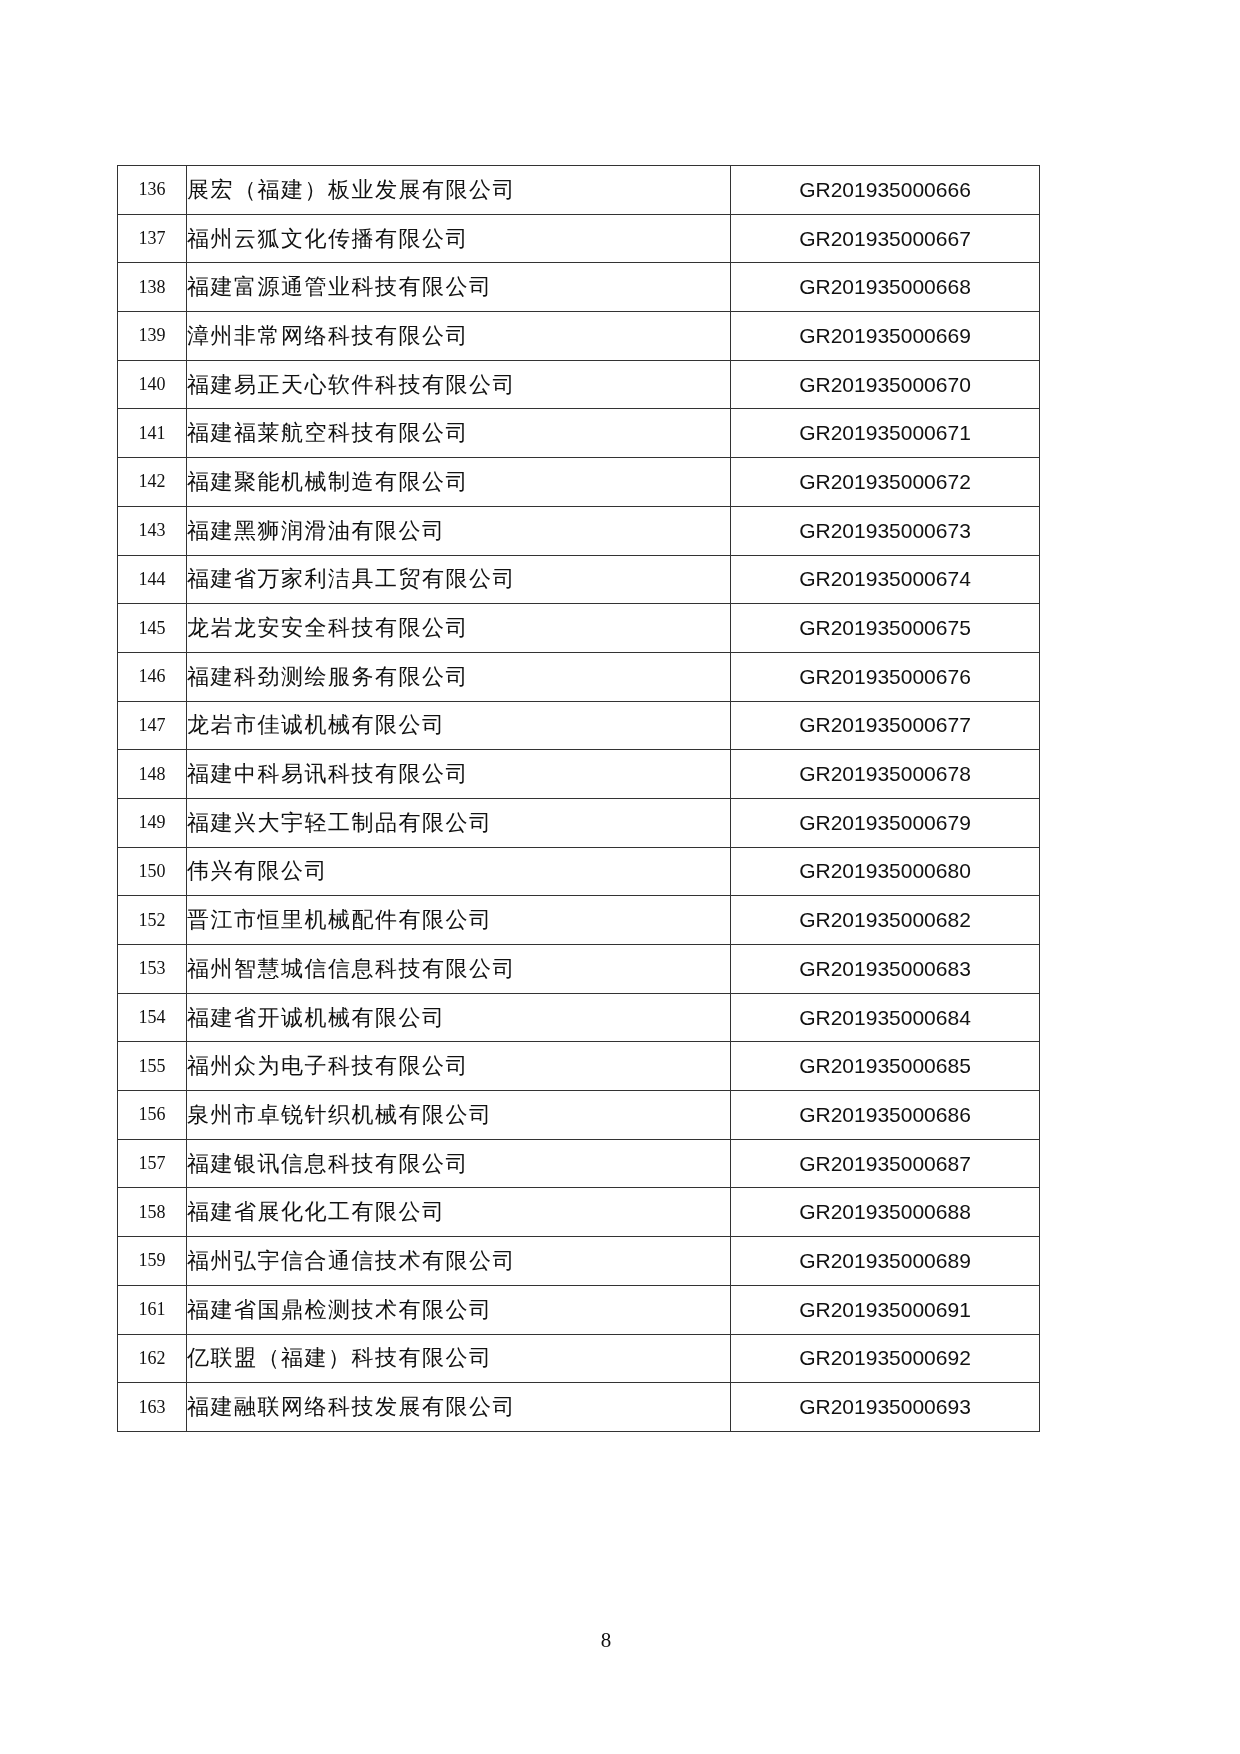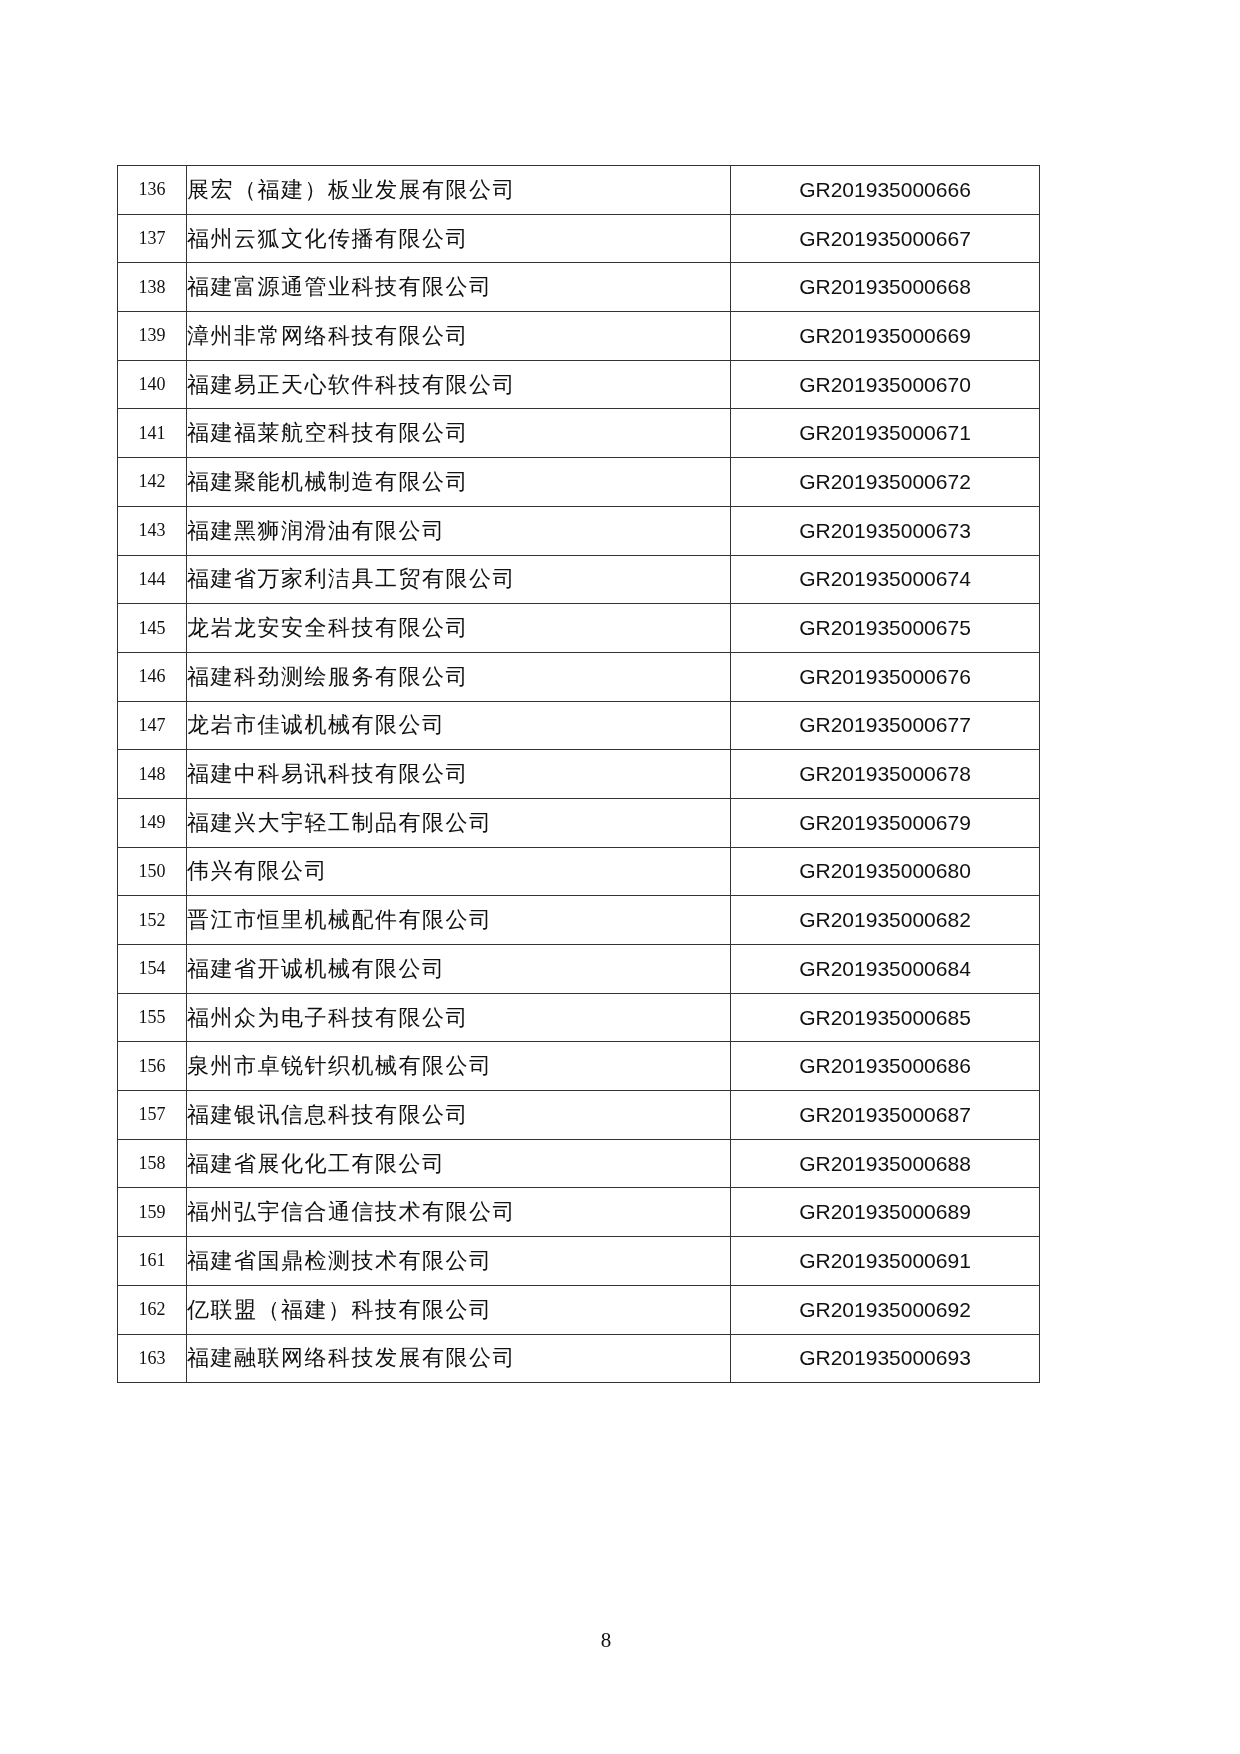--- a/index.html
+++ b/index.html
@@ -99,20 +99,25 @@
     <td class="num">150</td>
     <td class="name">伟兴有限公司</td>
     <td class="cert">GR201935000680</td>
   </tr>
         <tr>
     <td class="num">152</td>
     <td class="name">晋江市恒里机械配件有限公司</td>
     <td class="cert">GR201935000682</td>
   </tr>
         <tr>
+    <td class="num">153</td>
+    <td class="name">福州智慧城信信息科技有限公司</td>
+    <td class="cert">GR201935000683</td>
+  </tr>
+        <tr>
     <td class="num">154</td>
     <td class="name">福建省开诚机械有限公司</td>
     <td class="cert">GR201935000684</td>
   </tr>
         <tr>
     <td class="num">155</td>
     <td class="name">福州众为电子科技有限公司</td>
     <td class="cert">GR201935000685</td>
   </tr>
         <tr>

